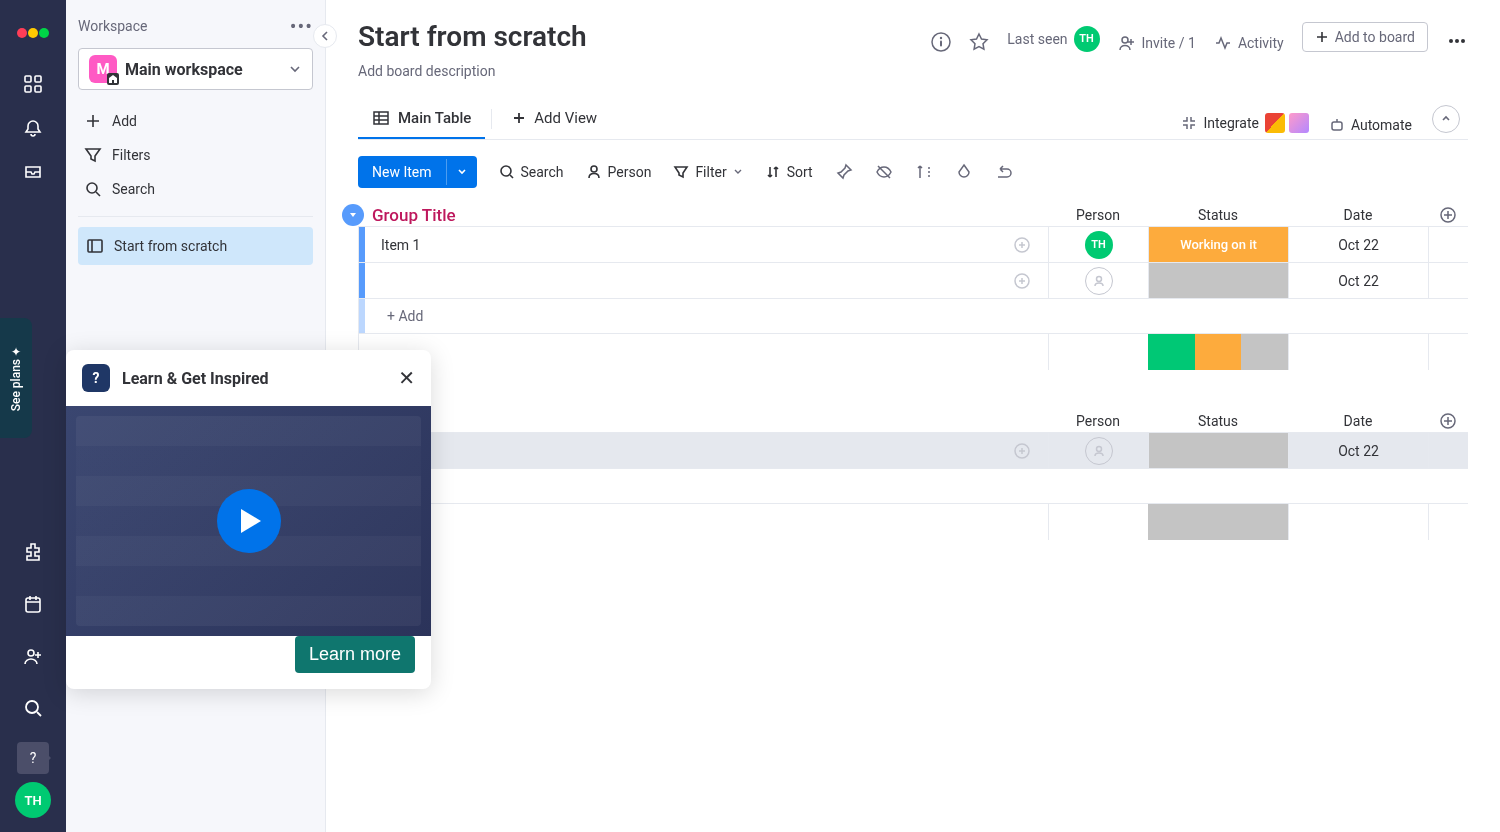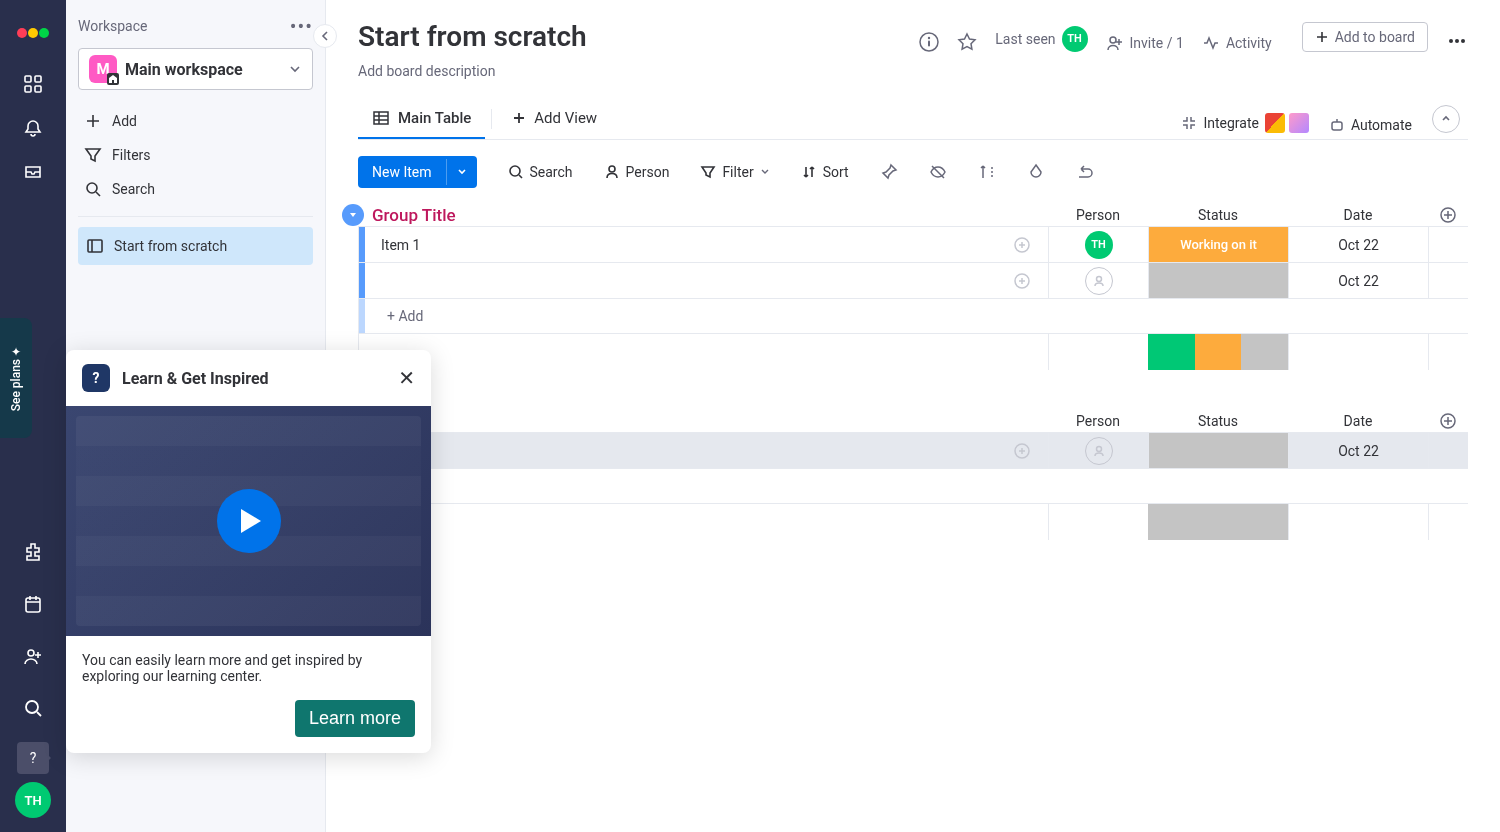--- a/index.html
+++ b/index.html
@@ -33,33 +33,33 @@
 .collapse-btn { position: absolute; right: -12px; top: 24px; width: 24px; height: 24px; background: #fff; border: 1px solid #e6e9ef; border-radius: 50%; display: flex; align-items: center; justify-content: center; cursor: pointer; z-index: 5; }
 
 
 .main { flex: 1; display: flex; flex-direction: column; overflow: hidden; }
 .header { padding: 20px 32px 0 32px; }
 .header-top { display: flex; align-items: center; }
 .board-title { font-size: 28px; font-weight: 600; flex: 1; }
 .header-actions { display: flex; align-items: flex-end; gap: 18px; color: #676879; }
 .hdr-btn { display: flex; align-items: center; gap: 6px; cursor: pointer; font-size: 14px; }
 .last-seen-av { width: 26px; height: 26px; border-radius: 50%; background: #00ca72; color: #fff; font-size: 11px; font-weight: 600; display: flex; align-items: center; justify-content: center; }
-.outline-btn { border: 1px solid #c5c7d0; border-radius: 4px; padding: 6px 12px; cursor: pointer; margin-left: 12px; }
+.outline-btn { border: 1px solid #c5c7d0; border-radius: 4px; padding: 6px 12px; cursor: pointer; }
 .board-desc { color: #676879; margin-top: 10px; cursor: pointer; }
 
 .tabs-row { display: flex; align-items: center; border-bottom: 1px solid #e6e9ef; margin: 20px 32px 0 32px; position: relative; }
 .tab { display: flex; align-items: center; gap: 8px; padding: 10px 14px; cursor: pointer; color: #323338; border-bottom: 2px solid transparent; font-size: 15px; }
 .tab.active { border-bottom-color: #0073ea; font-weight: 500; }
 .tab-divider { width: 1px; height: 20px; background: #e6e9ef; margin: 0 6px; }
 .tabs-right { margin-left: auto; display: flex; align-items: flex-end; gap: 20px; padding-right: 8px; }
 .int-icons { display: flex; gap: 4px; }
 .int-icon { width: 20px; height: 20px; border-radius: 3px; }
 .collapse-hdr { width: 28px; height: 28px; border: 1px solid #c5c7d0; border-radius: 50%; display: flex; align-items: center; justify-content: center; cursor: pointer; }
 
-.toolbar { display: flex; align-items: center; gap: 31px; padding: 16px 32px; }
+.toolbar { display: flex; align-items: center; gap: 22px; padding: 16px 32px; }
 .new-item-btn { background: #0073ea; color: #fff; border-radius: 4px; display: flex; align-items: center; overflow: hidden; cursor: pointer; }
 .new-item-btn .lbl { padding: 8px 14px; }
 .new-item-btn .dd { padding: 8px 10px; border-left: 1px solid rgba(255,255,255,0.3); }
 .tool-item { display: flex; align-items: center; gap: 6px; color: #323338; cursor: pointer; }
 .tool-icon { color: #676879; cursor: pointer; }
 
 
 .board-body { padding: 0 32px 40px 0; overflow-y: auto; flex: 1; }
 .group { margin-bottom: 40px; }
 .group-hdr { display: flex; align-items: center; padding-left: 16px; }
@@ -521,17 +521,16 @@
 
 <div class="popup">
   <div class="popup-hdr">
     <div class="popup-icon">?</div>
     <div class="popup-title">Learn &amp; Get Inspired</div>
     <div class="popup-close">✕</div>
   </div>
   <div class="popup-video">
     <div class="play-btn"></div>
   </div>
-  <div class="popup-body">You can easily learn more and get inspired by exploring our learning center.</div>
   <div class="popup-footer">
     <button class="learn-btn">Learn more</button>
   </div>
 </div>
 
 </body></html>

